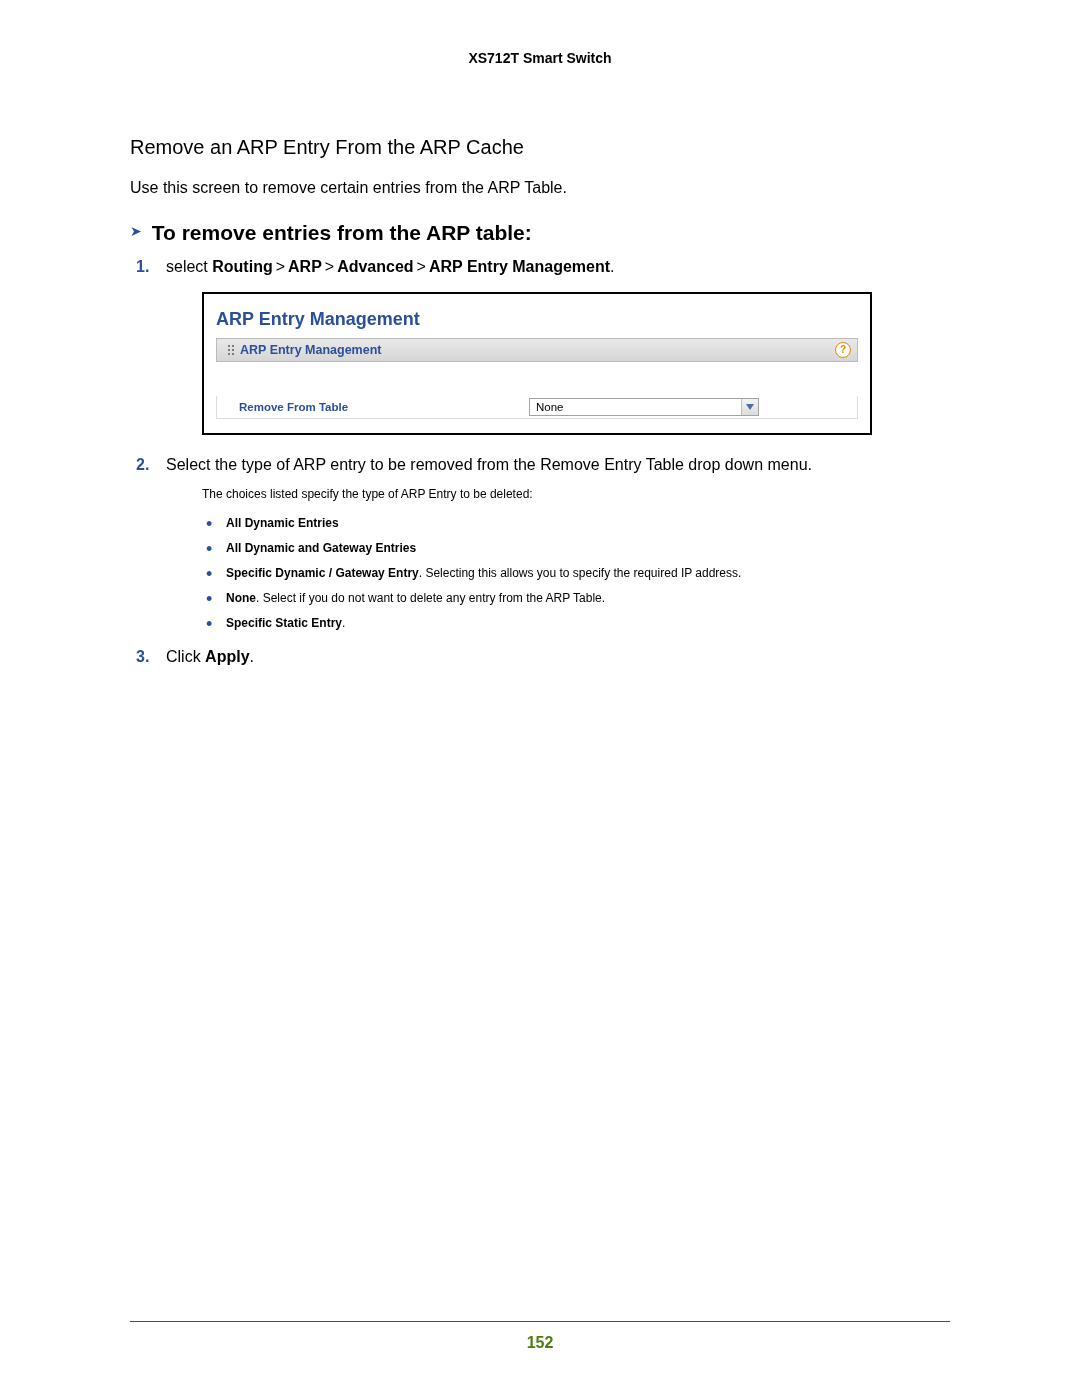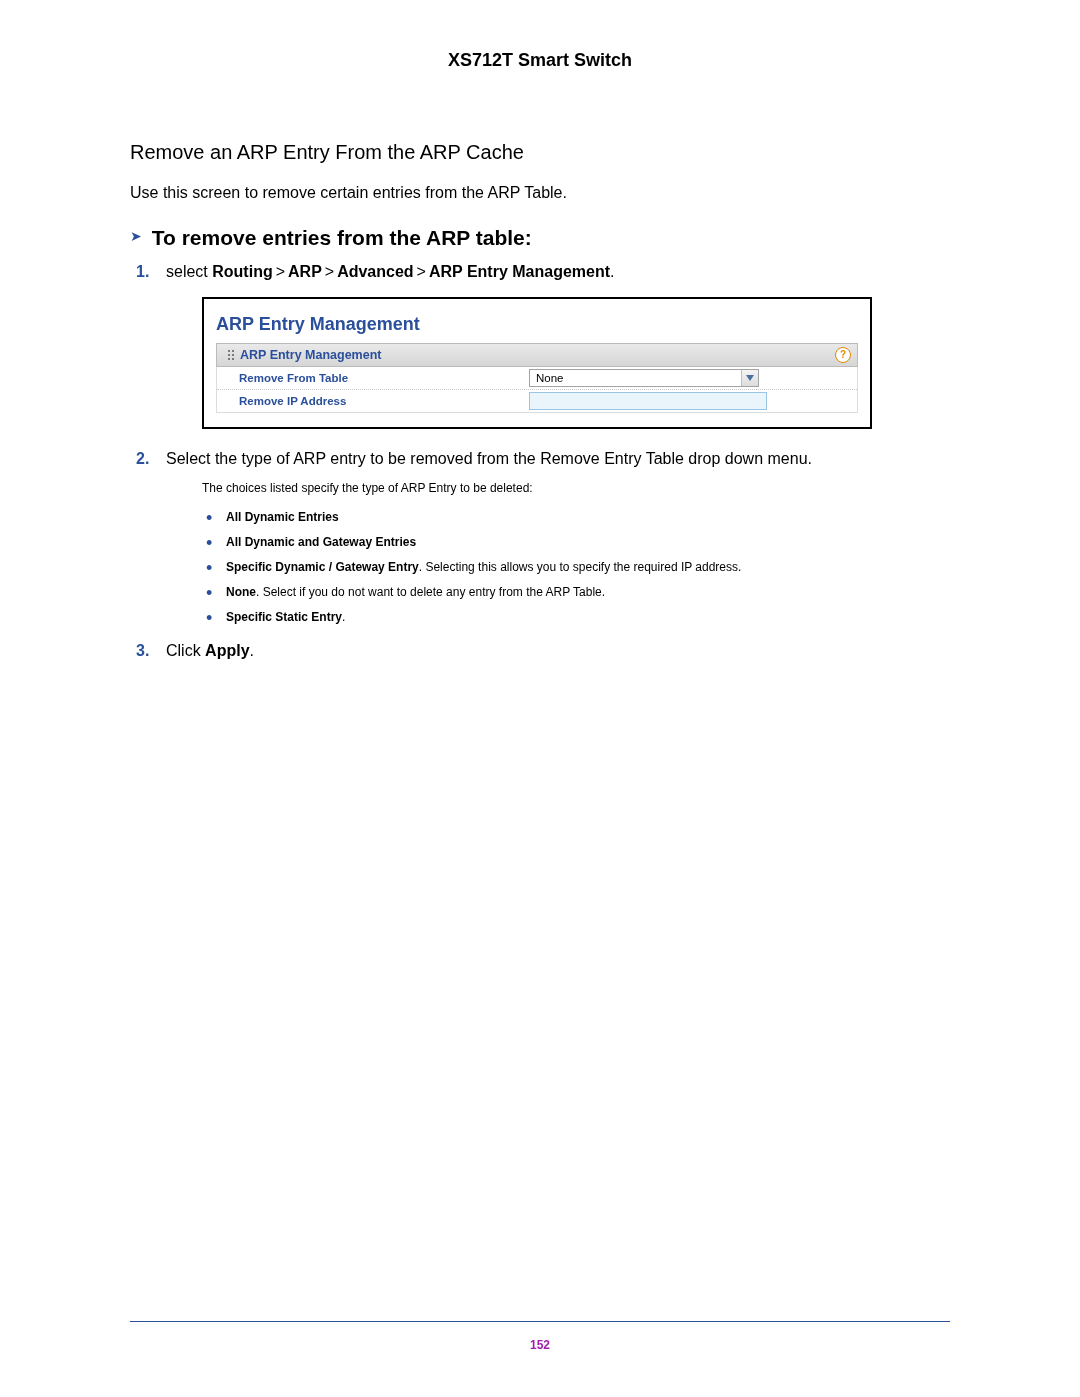--- a/index.html
+++ b/index.html
@@ -11,21 +11,21 @@
   }
   .page {
     width: 1080px;
     min-height: 1397px;
     position: relative;
     box-sizing: border-box;
     padding: 50px 130px 40px 130px;
   }
   .header-title {
     text-align: center;
-    font-size: 18px;
+    font-size: 14px;
     font-weight: bold;
     margin-bottom: 70px;
   }
   h1.section-title {
     font-size: 20px;
     font-weight: normal;
     color: #000;
     margin: 0 0 18px 0;
   }
   .intro {
@@ -132,21 +132,21 @@
     border-right: 1px solid #dcdcdc;
     border-bottom: 1px solid #dcdcdc;
   }
   .panel-row {
     display: flex;
     align-items: center;
     height: 22px;
     border-top: 1px dotted #c9c9c9;
     font-size: 11.5px;
   }
-  .panel-row:first-child { border-top: none; }
+  .panel-row:first-child { border-top: none; margin-top: 34px; }
   .panel-row .label {
     width: 290px;
     padding-left: 22px;
     color: #2a4f9b;
     font-weight: bold;
   }
   .panel-row .control {
     flex: 1;
     padding-right: 60px;
   }
@@ -213,23 +213,23 @@
     right: 130px;
     bottom: 75px;
     border-top: 1px solid #2a4f9b;
   }
   .page-number {
     position: absolute;
     left: 0;
     right: 0;
     bottom: 45px;
     text-align: center;
-    color: #a21caf;
-    font-weight: bold;
-    font-size: 12px;
+    color: #4d7c0f;
+    font-weight: bold;
+    font-size: 16px;
   }
 </style>
 </head>
 <body>
 
 <div class="page">
 
   <div class="header-title">XS712T Smart Switch</div>
 
   <h1 class="section-title">Remove an ARP Entry From the ARP Cache</h1>
@@ -265,26 +265,20 @@
                 <div class="select-box">
                   <span>None</span>
                   <span class="select-arrow">
                     <svg width="8" height="6" viewBox="0 0 8 6">
                         <path d="M0 0 L8 0 L4 6 Z" fill="#4a6fa0"></path>
                       </svg>
                   </span>
                 </div>
               </div>
             </div>
-            <div class="panel-row">
-              <div class="label">Remove IP Address</div>
-              <div class="control">
-                <input class="text-input" type="text" value="" style="">
-              </div>
-            </div>
           </div>
         </div>
       </div>
     </li>
 
     <li style="margin-top:18px;">
       <span class="num">2.</span>
       <span>Select the type of ARP entry to be removed from the Remove Entry Table drop down menu.</span>
 
       <div class="substep">

